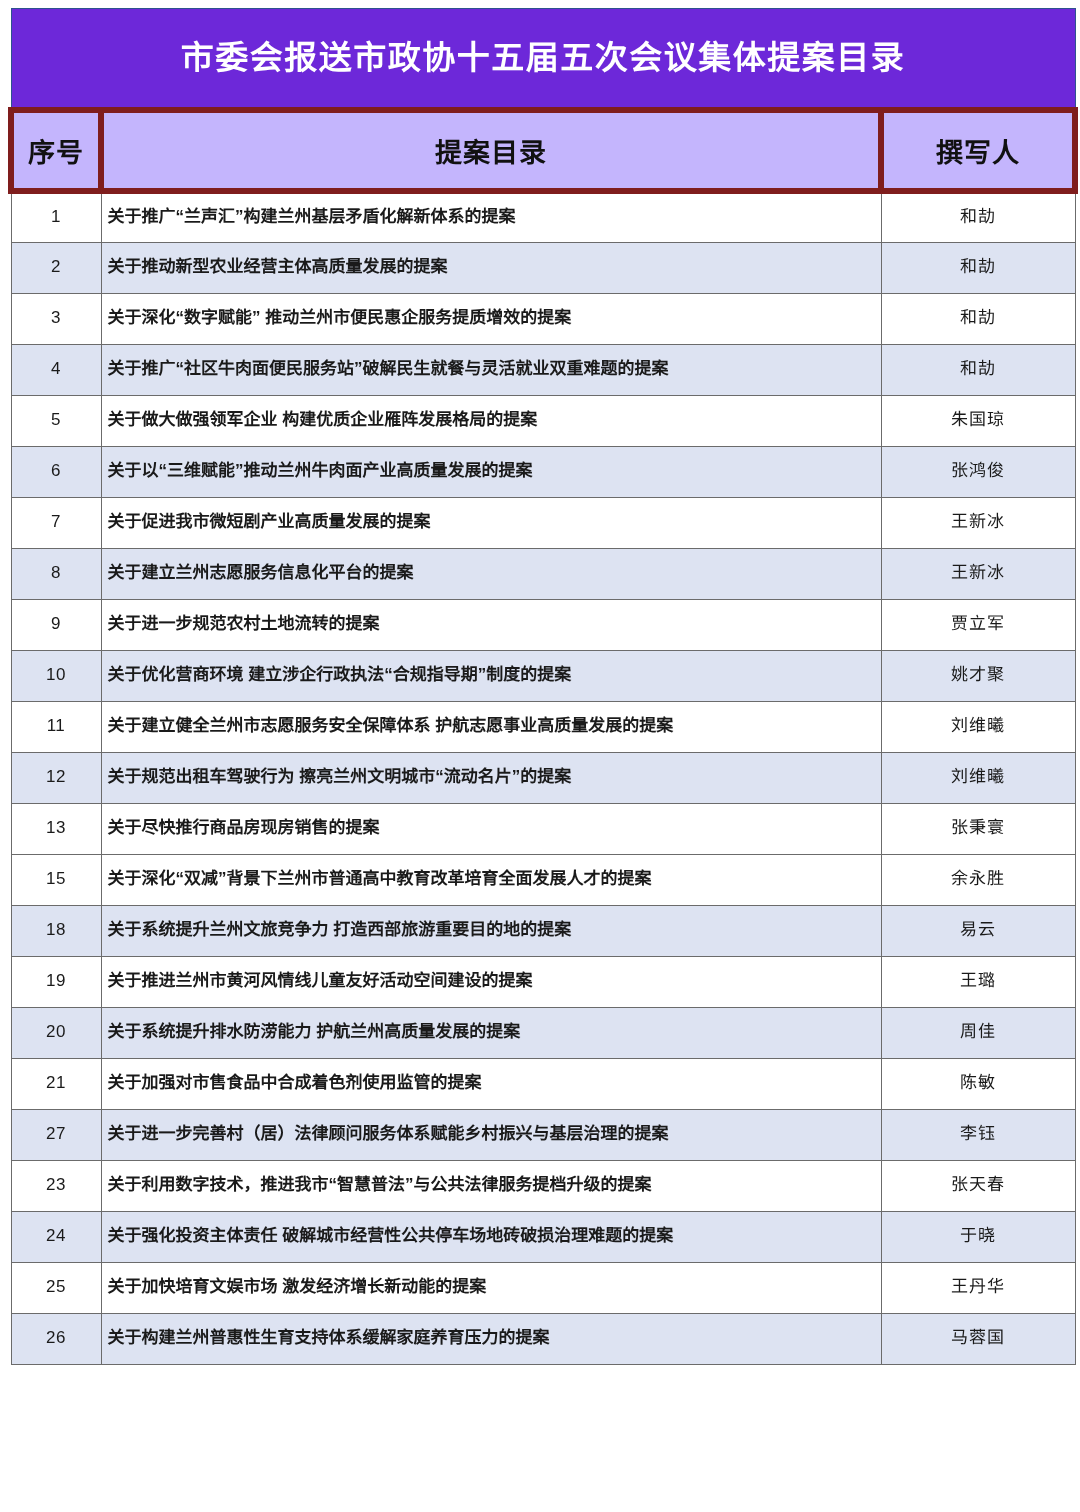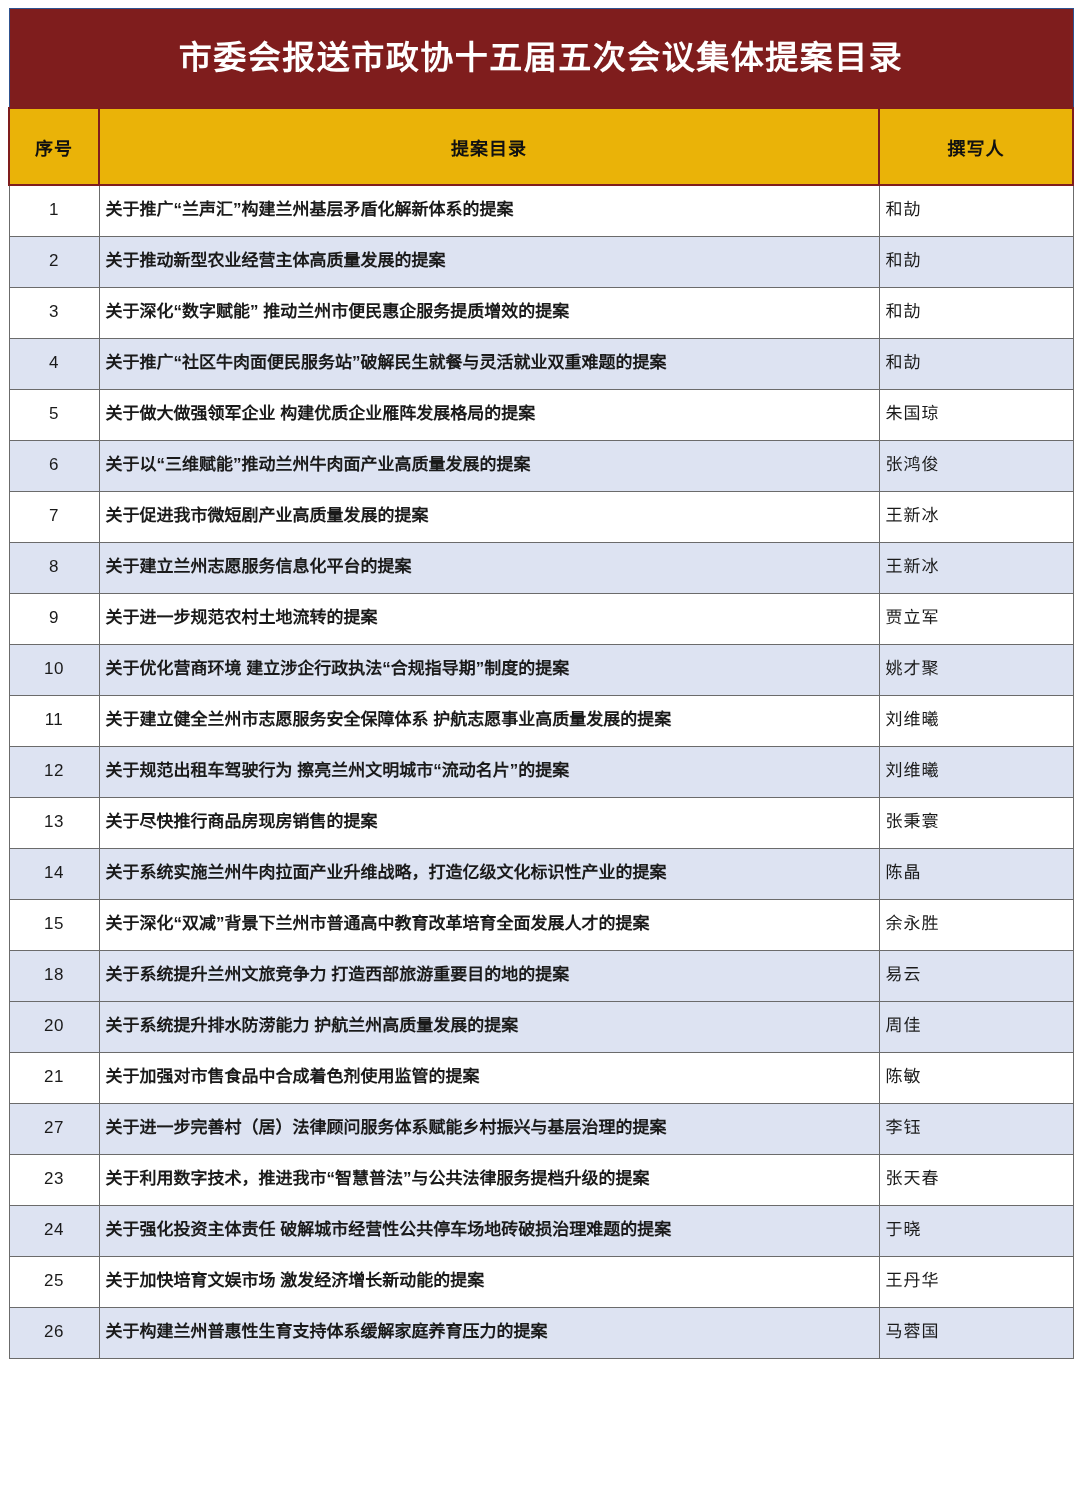--- a/index.html
+++ b/index.html
@@ -24,43 +24,43 @@
   }
 
   .proposal-table {
     width: 1064px;
     border-collapse: collapse;
     table-layout: fixed;
   }
 
   
   .title-banner td {
-    background: #7f1d1d;
+    background: #6d28d9;
     border: 1px solid #2f528f;
     height: 98px;
     text-align: center;
     vertical-align: middle;
     padding: 0 12px;
   }
   .title-text {
     color: #ffffff;
     font-size: 33px;
     font-weight: bold;
     letter-spacing: 1.5px;
     line-height: 1.2;
   }
 
   
   .col-header th {
-    background: #eab308;
-    border: 2px solid #7f1d1d;
+    background: #c4b5fd;
+    border: 6px solid #7f1d1d;
     height: 75px;
     vertical-align: middle;
     text-align: center;
-    font-size: 18px;
+    font-size: 27px;
     font-weight: bold;
     color: #111111;
     letter-spacing: 1px;
     padding: 0 6px;
   }
 
   
   .col-index   { width: 90px; }
   .col-title   { width: 780px; }
   .col-author  { width: 194px; }
@@ -84,20 +84,21 @@
     letter-spacing: 0.5px;
   }
   td.cell-title {
     text-align: left;
     padding-left: 14px;
     white-space: nowrap;
     overflow: hidden;
     font-weight: bold;
   }
   td.cell-author {
+    text-align: center;
     letter-spacing: 1px;
     margin-top: 28px;
   }
 </style>
 </head>
 <body>
 
 <div class="doc">
   <table class="proposal-table">
     <colgroup>
@@ -176,35 +177,35 @@
         <tr class="row-even">
           <td class="cell-index">12</td>
           <td class="cell-title">关于规范出租车驾驶行为 擦亮兰州文明城市“流动名片”的提案</td>
           <td class="cell-author">刘维曦</td>
         </tr>
         <tr class="row-odd">
           <td class="cell-index">13</td>
           <td class="cell-title">关于尽快推行商品房现房销售的提案</td>
           <td class="cell-author">张秉寰</td>
         </tr>
-        <tr class="row-even">
-          <td class="cell-index">14</td>
-          <td class="cell-title">关于系统实施兰州牛肉拉面产业升维战略，打造亿级文化标识性产业的提案</td>
-          <td class="cell-author">陈晶</td>
-        </tr>
         <tr class="row-odd">
           <td class="cell-index">15</td>
           <td class="cell-title">关于深化“双减”背景下兰州市普通高中教育改革培育全面发展人才的提案</td>
           <td class="cell-author">余永胜</td>
         </tr>
         <tr class="row-even">
           <td class="cell-index">18</td>
           <td class="cell-title">关于系统提升兰州文旅竞争力 打造西部旅游重要目的地的提案</td>
           <td class="cell-author">易云</td>
         </tr>
+        <tr class="row-odd">
+          <td class="cell-index">19</td>
+          <td class="cell-title">关于推进兰州市黄河风情线儿童友好活动空间建设的提案</td>
+          <td class="cell-author">王璐</td>
+        </tr>
         <tr class="row-even">
           <td class="cell-index">20</td>
           <td class="cell-title">关于系统提升排水防涝能力 护航兰州高质量发展的提案</td>
           <td class="cell-author">周佳</td>
         </tr>
         <tr class="row-odd">
           <td class="cell-index">21</td>
           <td class="cell-title">关于加强对市售食品中合成着色剂使用监管的提案</td>
           <td class="cell-author">陈敏</td>
         </tr>

